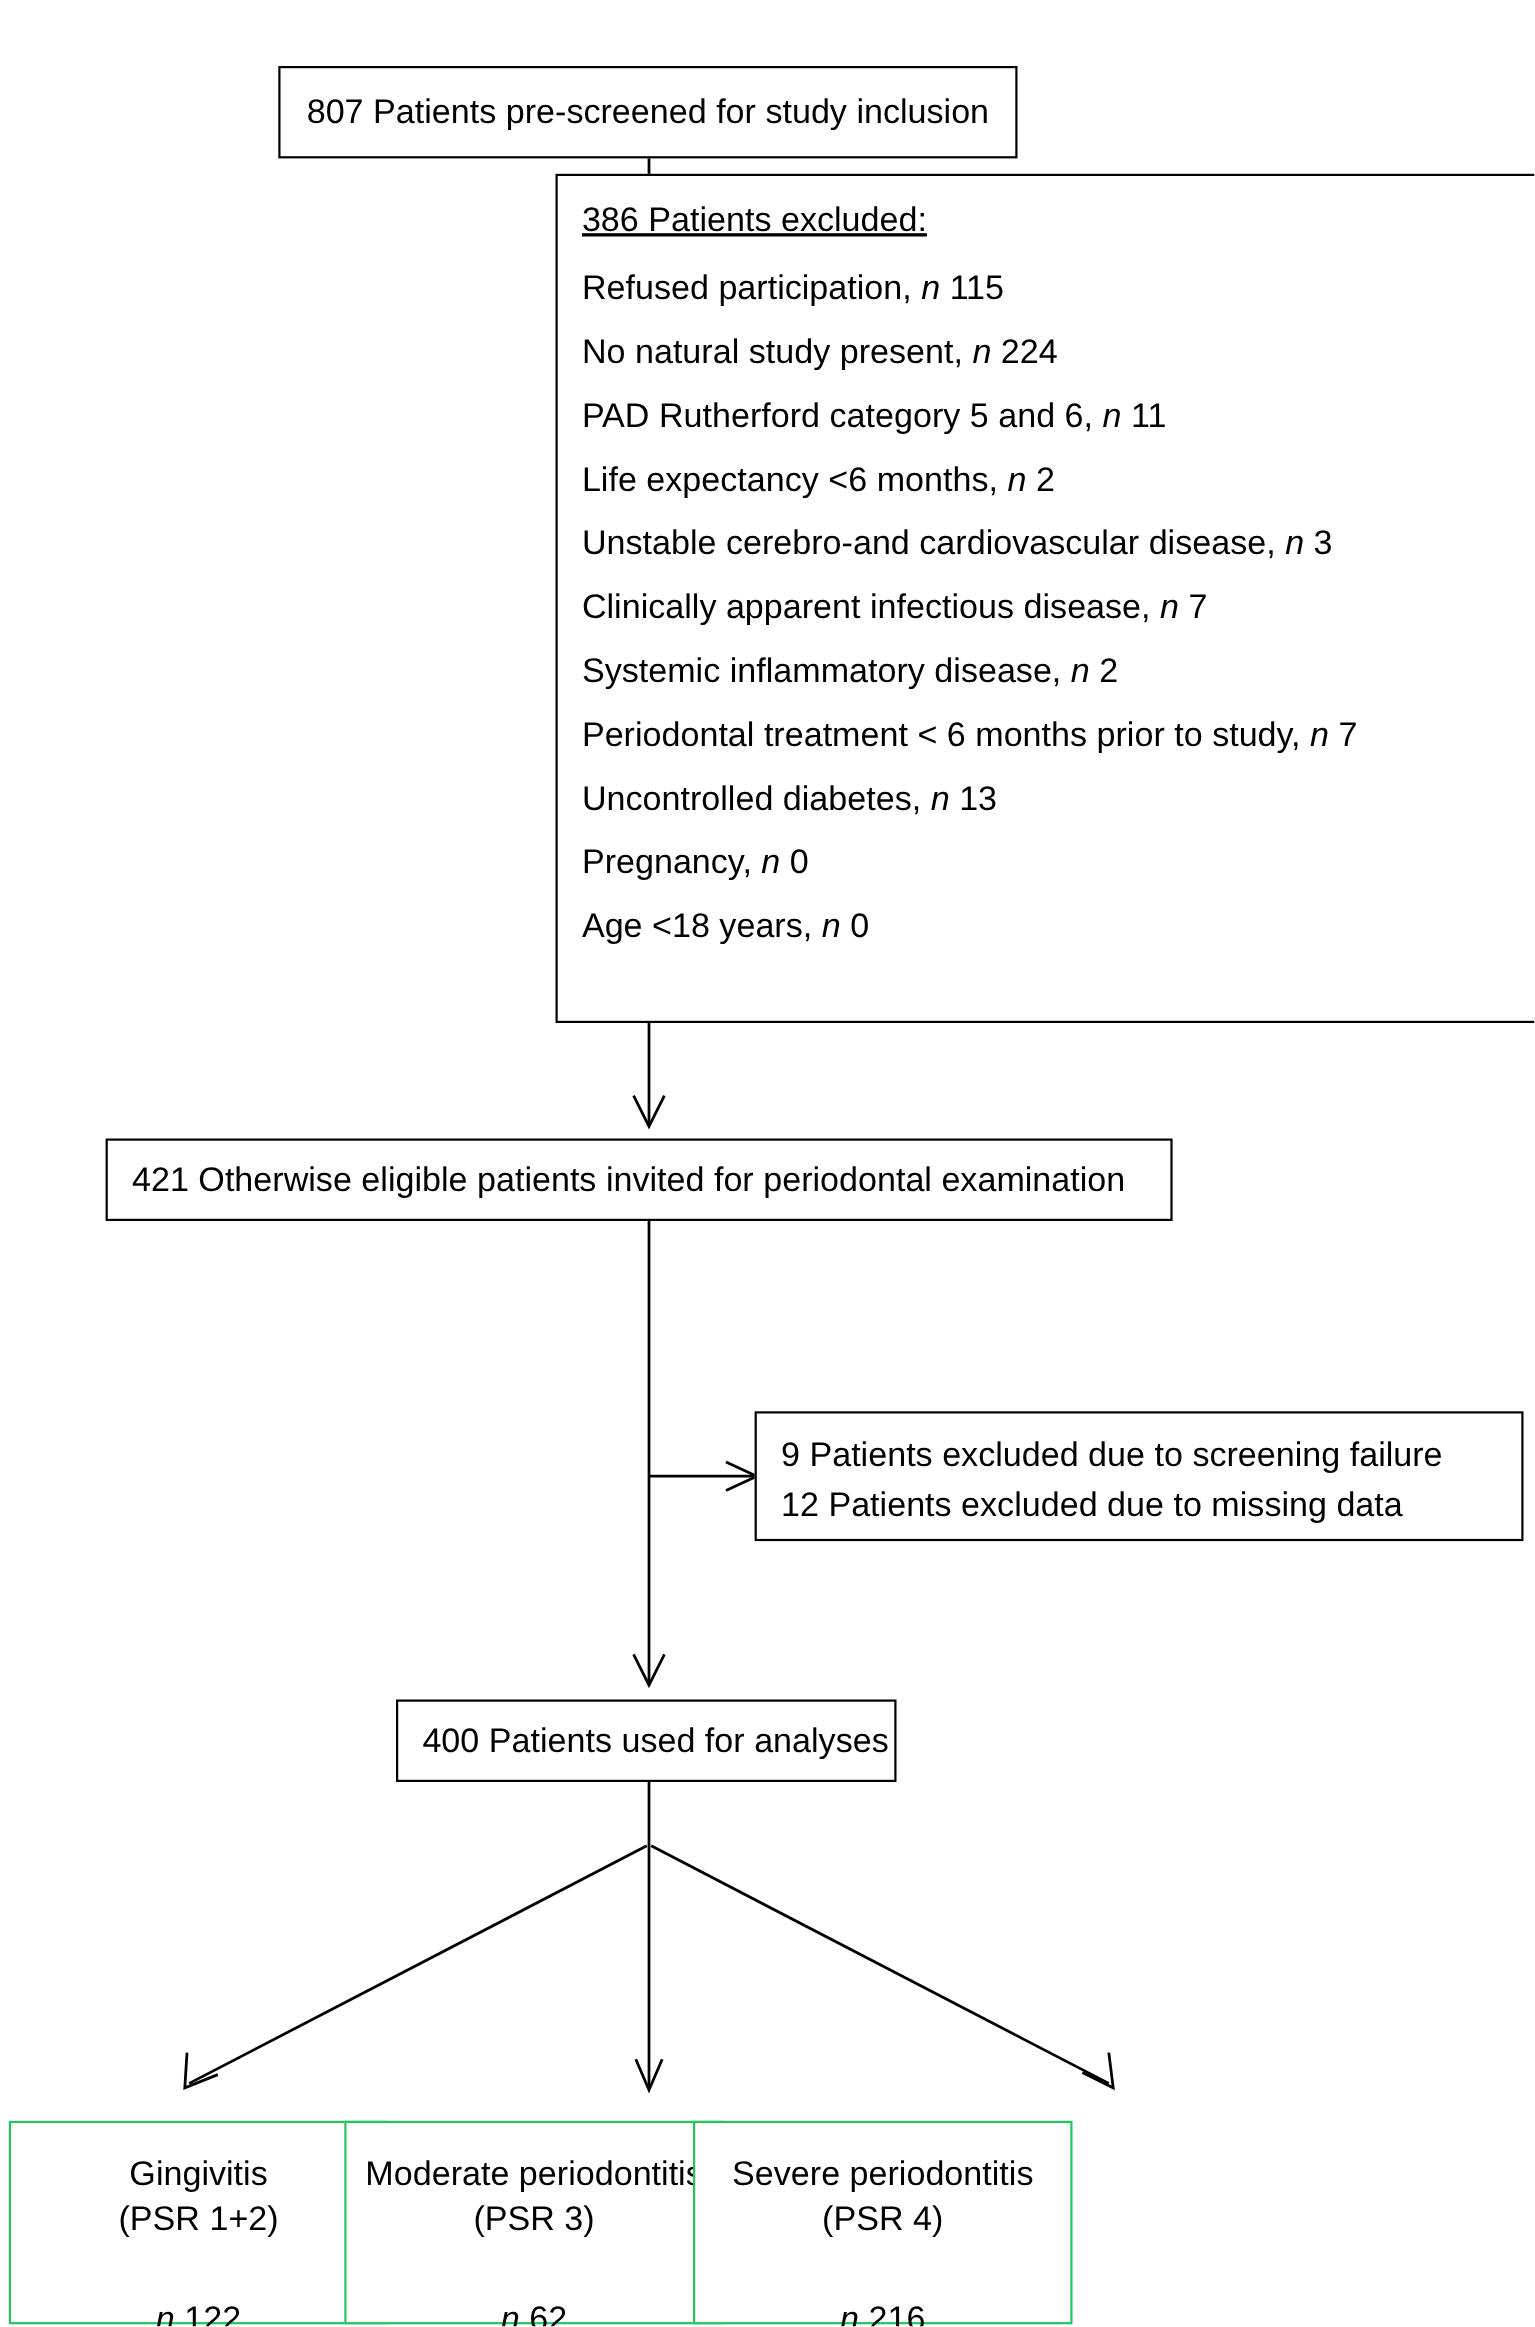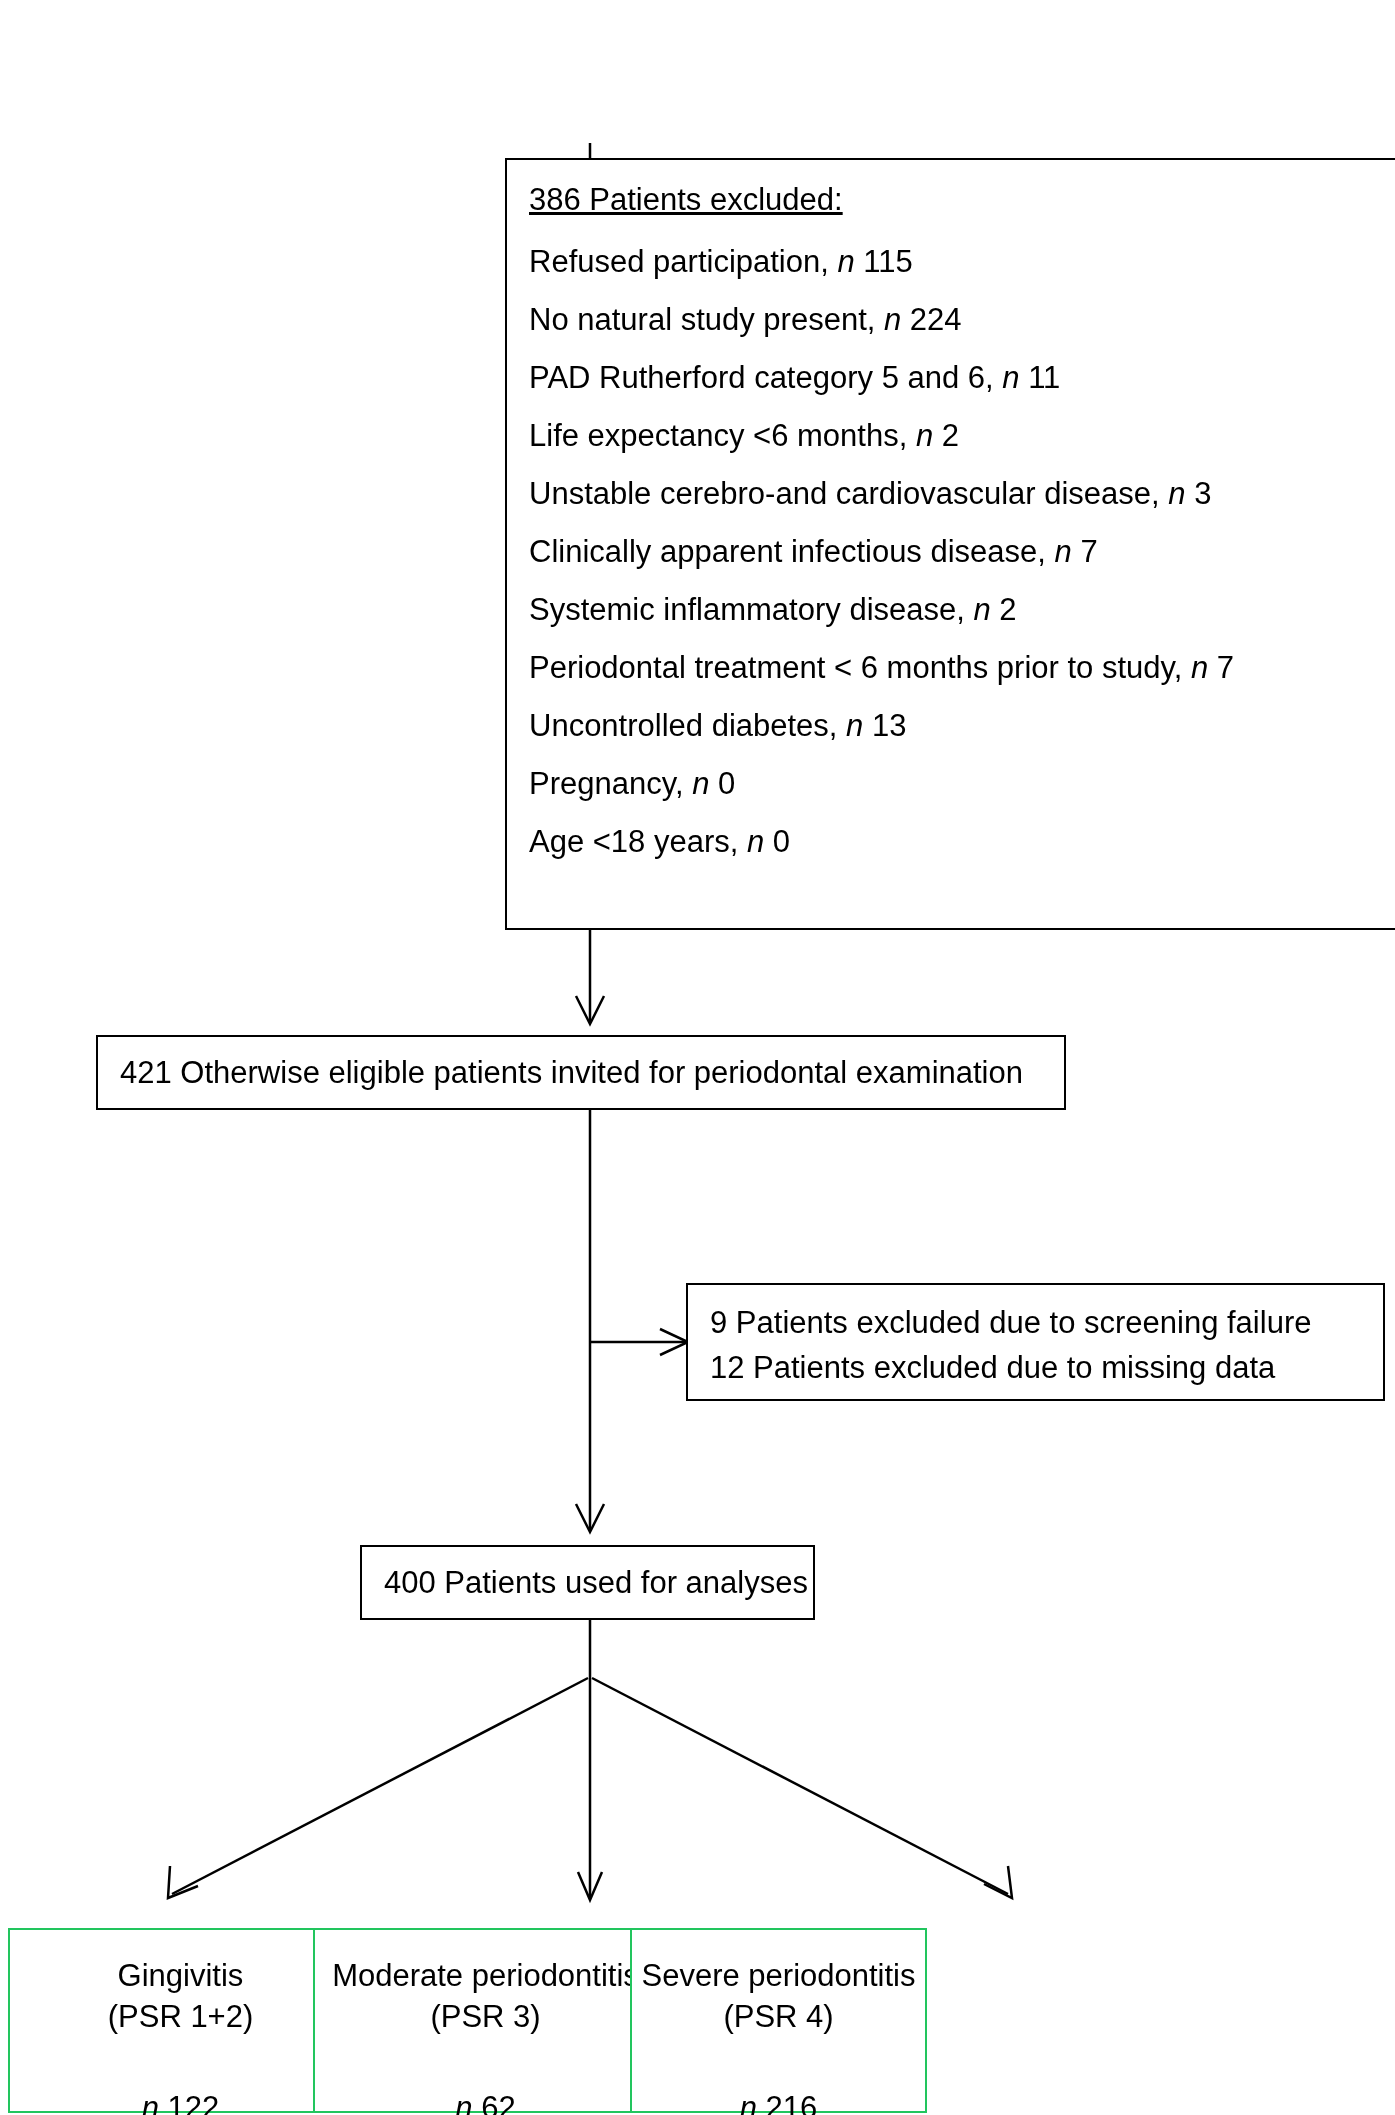--- a/index.html
+++ b/index.html
@@ -113,20 +113,23 @@
       <polyline points="578,1872 590,1900 602,1872" stroke-width="2.5" fill="none"></polyline>
 
       <line x1="588" y1="1678" x2="172" y2="1894"></line>
       <polyline points="170,1866 168,1898 198,1886" stroke-width="2.5" fill="none"></polyline>
 
       <line x1="592" y1="1678" x2="1008" y2="1894"></line>
       <polyline points="984,1884 1012,1898 1008,1866" stroke-width="2.5" fill="none"></polyline>
     </g>
   </svg>
 
+  <div class="box center-box f31" style="left:253px; top:60px; width:672px; height:84px;">
+    <span>807 Patients pre-screened for study inclusion</span>
+  </div>
 
   <div class="box excl-list" style="left:505px; top:158px; width:929px; height:772px;">
     <span class="excl-head">386 Patients excluded:</span>
     <div id="excl-reasons">
         <span class="excl-row"><span>Refused participation, </span><span class="ital">n</span><span> 115</span></span>
         <span class="excl-row"><span>No natural study present, </span><span class="ital">n</span><span> 224</span></span>
         <span class="excl-row"><span>PAD Rutherford category 5 and 6, </span><span class="ital">n</span><span> 11</span></span>
         <span class="excl-row"><span>Life expectancy &lt;6 months, </span><span class="ital">n</span><span> 2</span></span>
         <span class="excl-row"><span>Unstable cerebro-and cardiovascular disease, </span><span class="ital">n</span><span> 3</span></span>
         <span class="excl-row"><span>Clinically apparent infectious disease, </span><span class="ital">n</span><span> 7</span></span>
@@ -166,21 +169,21 @@
     <span class="leaf-title">
       <span>Moderate periodontitis</span><br>
       <span>(PSR 3)</span>
     </span>
     <span class="leaf-n">
       <span class="ital">n</span>
       <span>62</span>
     </span>
   </div>
 
-  <div class="leafbox" style="left:630px; top:1928px; width:297px; height:185px;">
+  <div class="leafbox" style="left:630px; top:1928px; width:345px; height:185px;">
     <span class="leaf-title">
       <span>Severe periodontitis</span><br>
       <span>(PSR 4)</span>
     </span>
     <span class="leaf-n">
       <span class="ital">n</span>
       <span>216</span>
     </span>
   </div>
 

